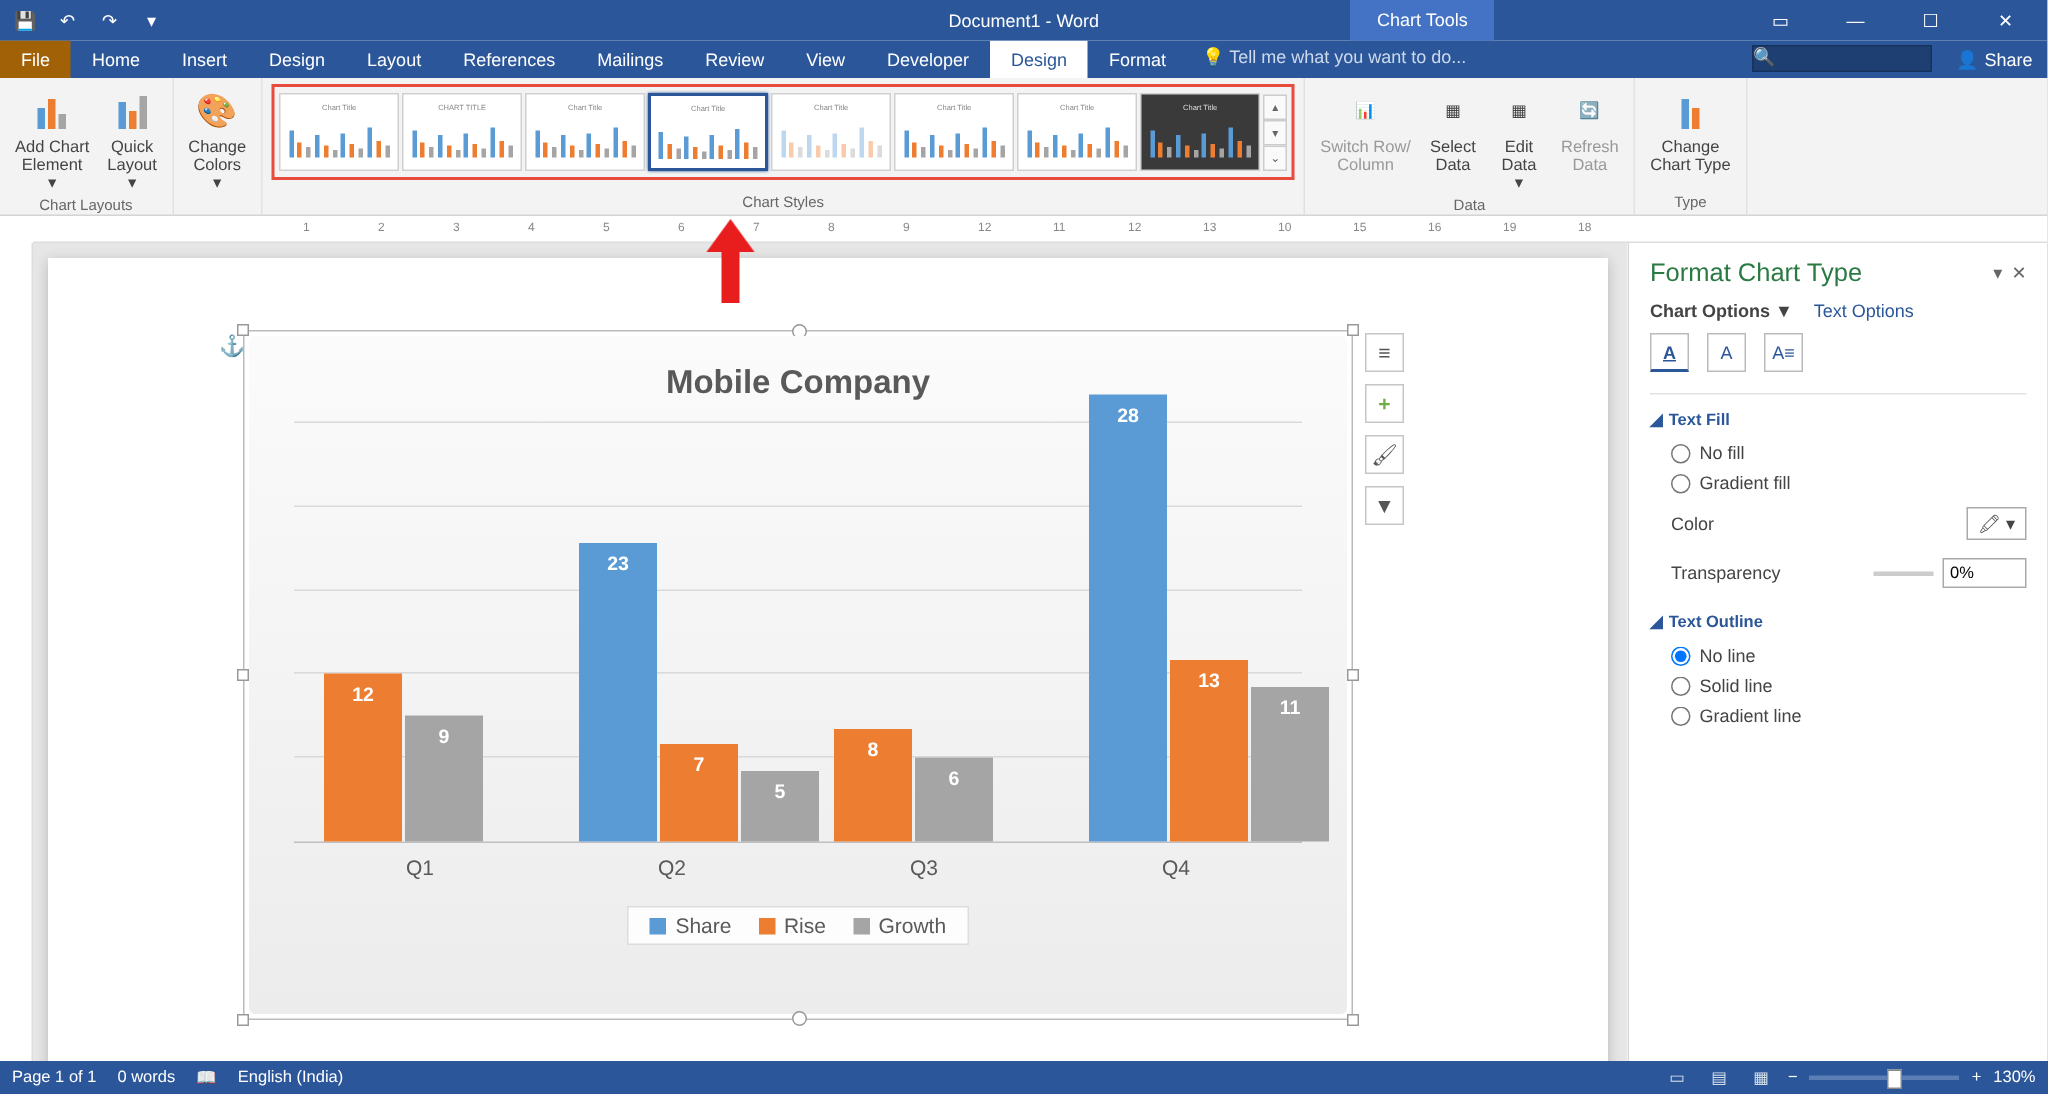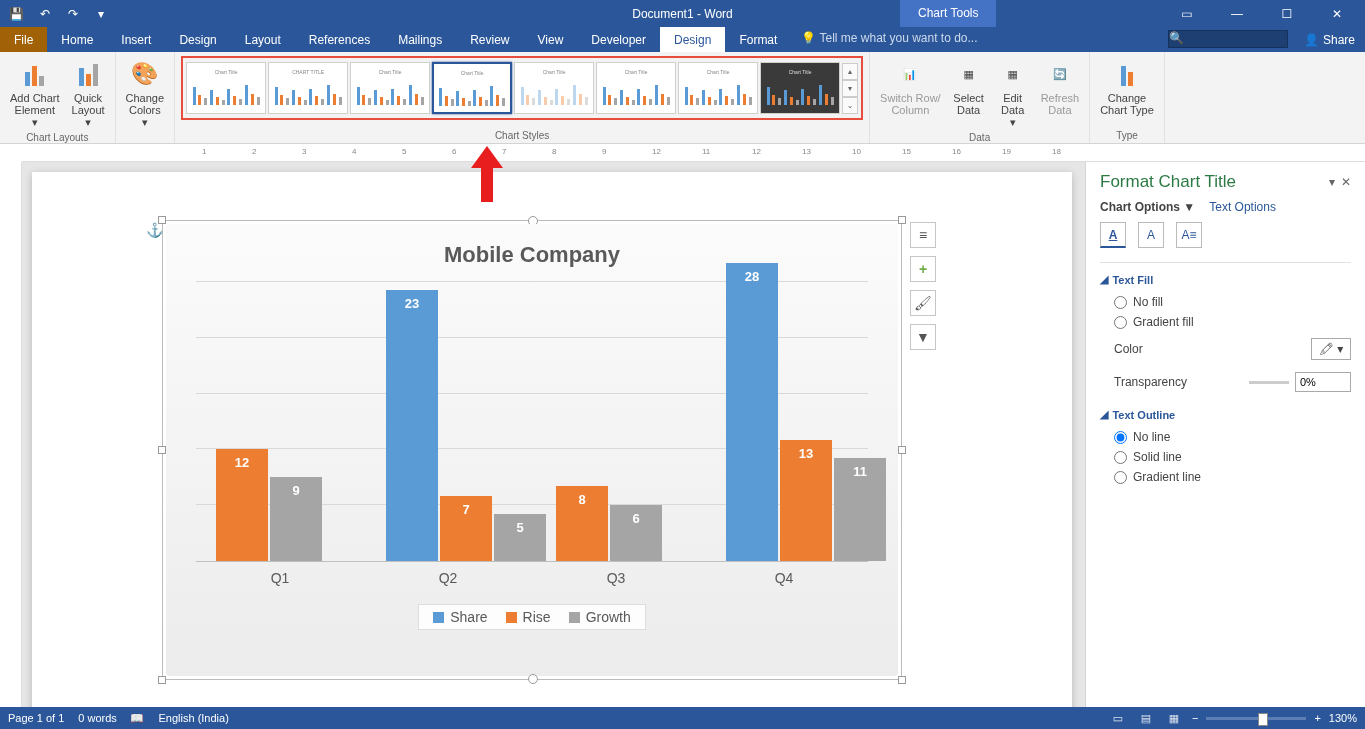--- a/index.html
+++ b/index.html
@@ -429,21 +429,21 @@
               <div class="grid-line" style="bottom: 20%;"></div>
               <div class="grid-line" style="bottom: 40%;"></div>
               <div class="grid-line" style="bottom: 60%;"></div>
               <div class="grid-line" style="bottom: 80%;"></div>
               <div class="grid-line" style="bottom: 100%;"></div>
               <div class="bar-cluster" style="left: 20px;">
                 <div class="bar orange" style="height: 112px;">12</div>
                 <div class="bar gray" style="height: 84px;">9</div>
               </div>
               <div class="bar-cluster" style="left: 190px;">
-                <div class="bar blue" style="height: 271px;">23</div>
+                <div class="bar blue" style="height: 199px;">23</div>
                 <div class="bar orange" style="height: 65.3333px;">7</div>
                 <div class="bar gray" style="height: 46.6667px;">5</div>
               </div>
               <div class="bar-cluster" style="left: 360px;">
                 <div class="bar orange" style="height: 74.6667px;">8</div>
                 <div class="bar gray" style="height: 56px;">6</div>
               </div>
               <div class="bar-cluster" style="left: 530px;">
                 <div class="bar blue" style="height: 298px;">28</div>
                 <div class="bar orange" style="height: 121.333px;">13</div>
@@ -467,21 +467,21 @@
         <div class="side-btn">≡</div>
         <div class="side-btn" style="color:#70ad47;font-weight:bold">+</div>
         <div class="side-btn">🖌</div>
         <div class="side-btn">▼</div>
       </div>
     </div>
   </div>
 
   <div class="format-pane">
     <div class="pane-title">
-      <span class="pane-title-text" style="color:#2b7a44">Format Chart Title</span>
+      <span class="pane-title-text" style="color:#2b7a44">Format Chart Type</span>
       <span class="pane-close">
           <span>▾</span>
           <span>✕</span>
         </span>
     </div>
     <div class="pane-tabs">
       <span class="pt"><span>Chart Options</span> ▼</span>
       <span class="pt" style="color:#2b579a">Text Options</span>
     </div>
     <div class="pane-icons">

